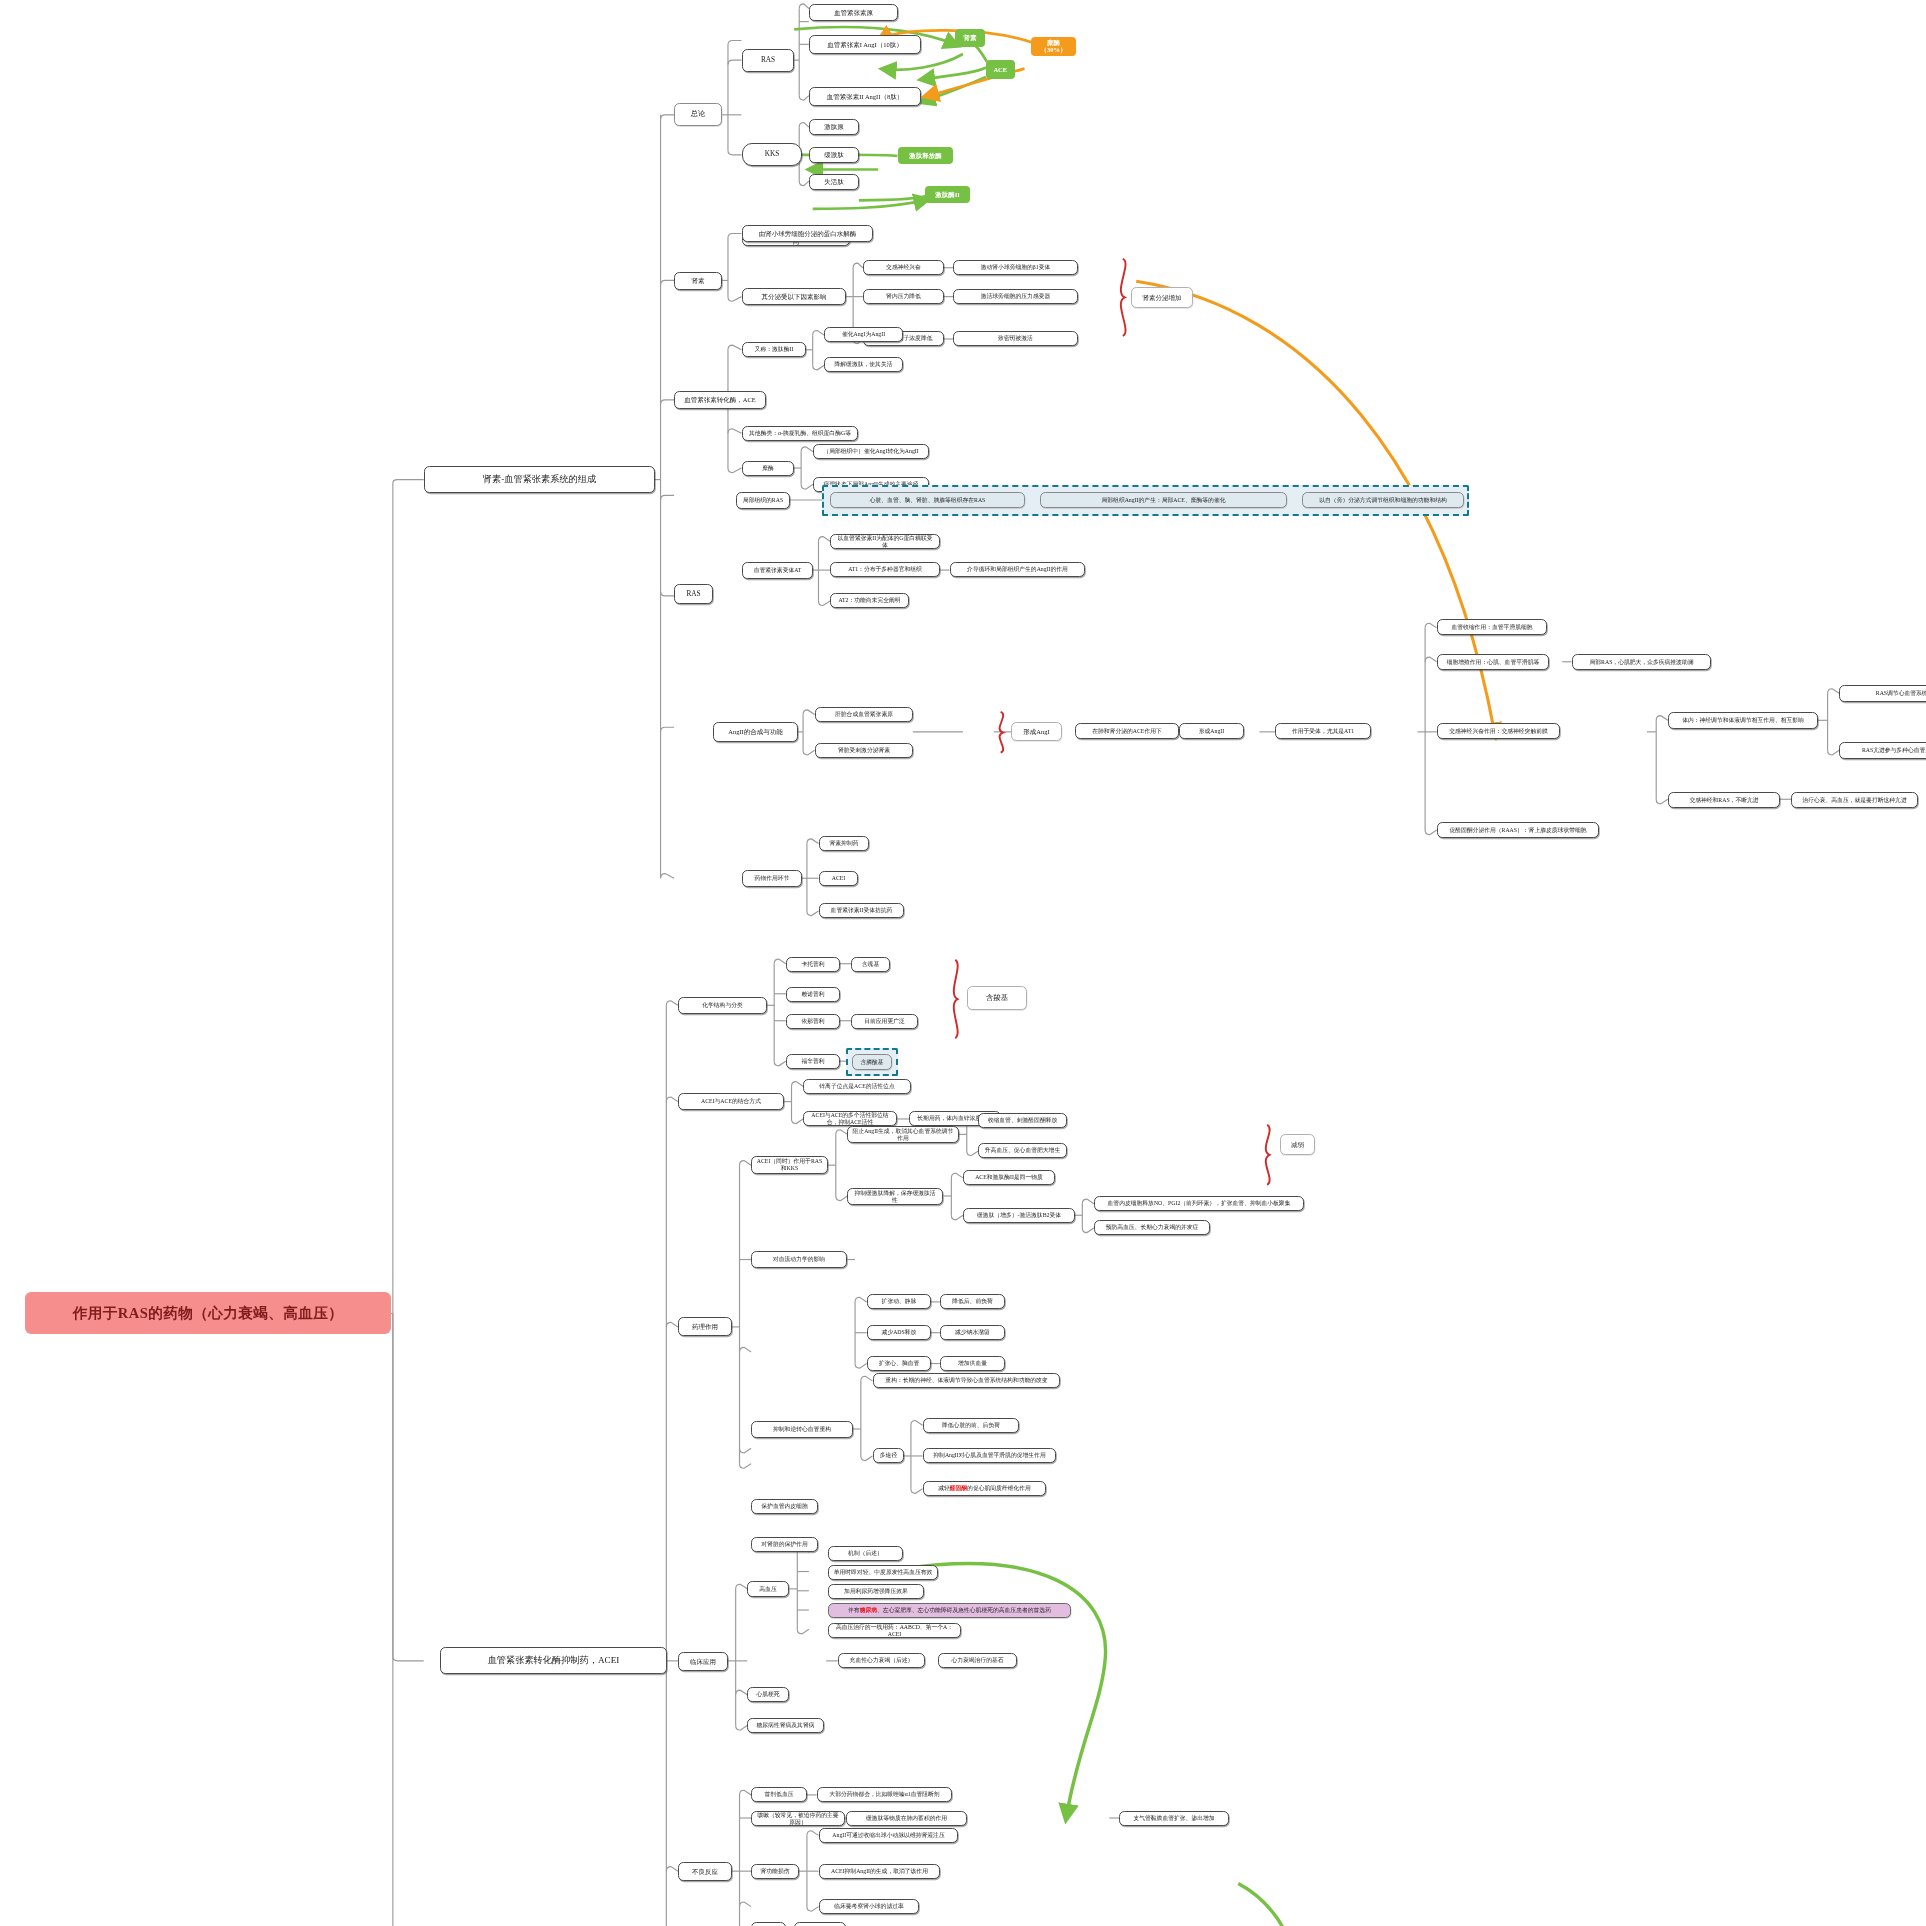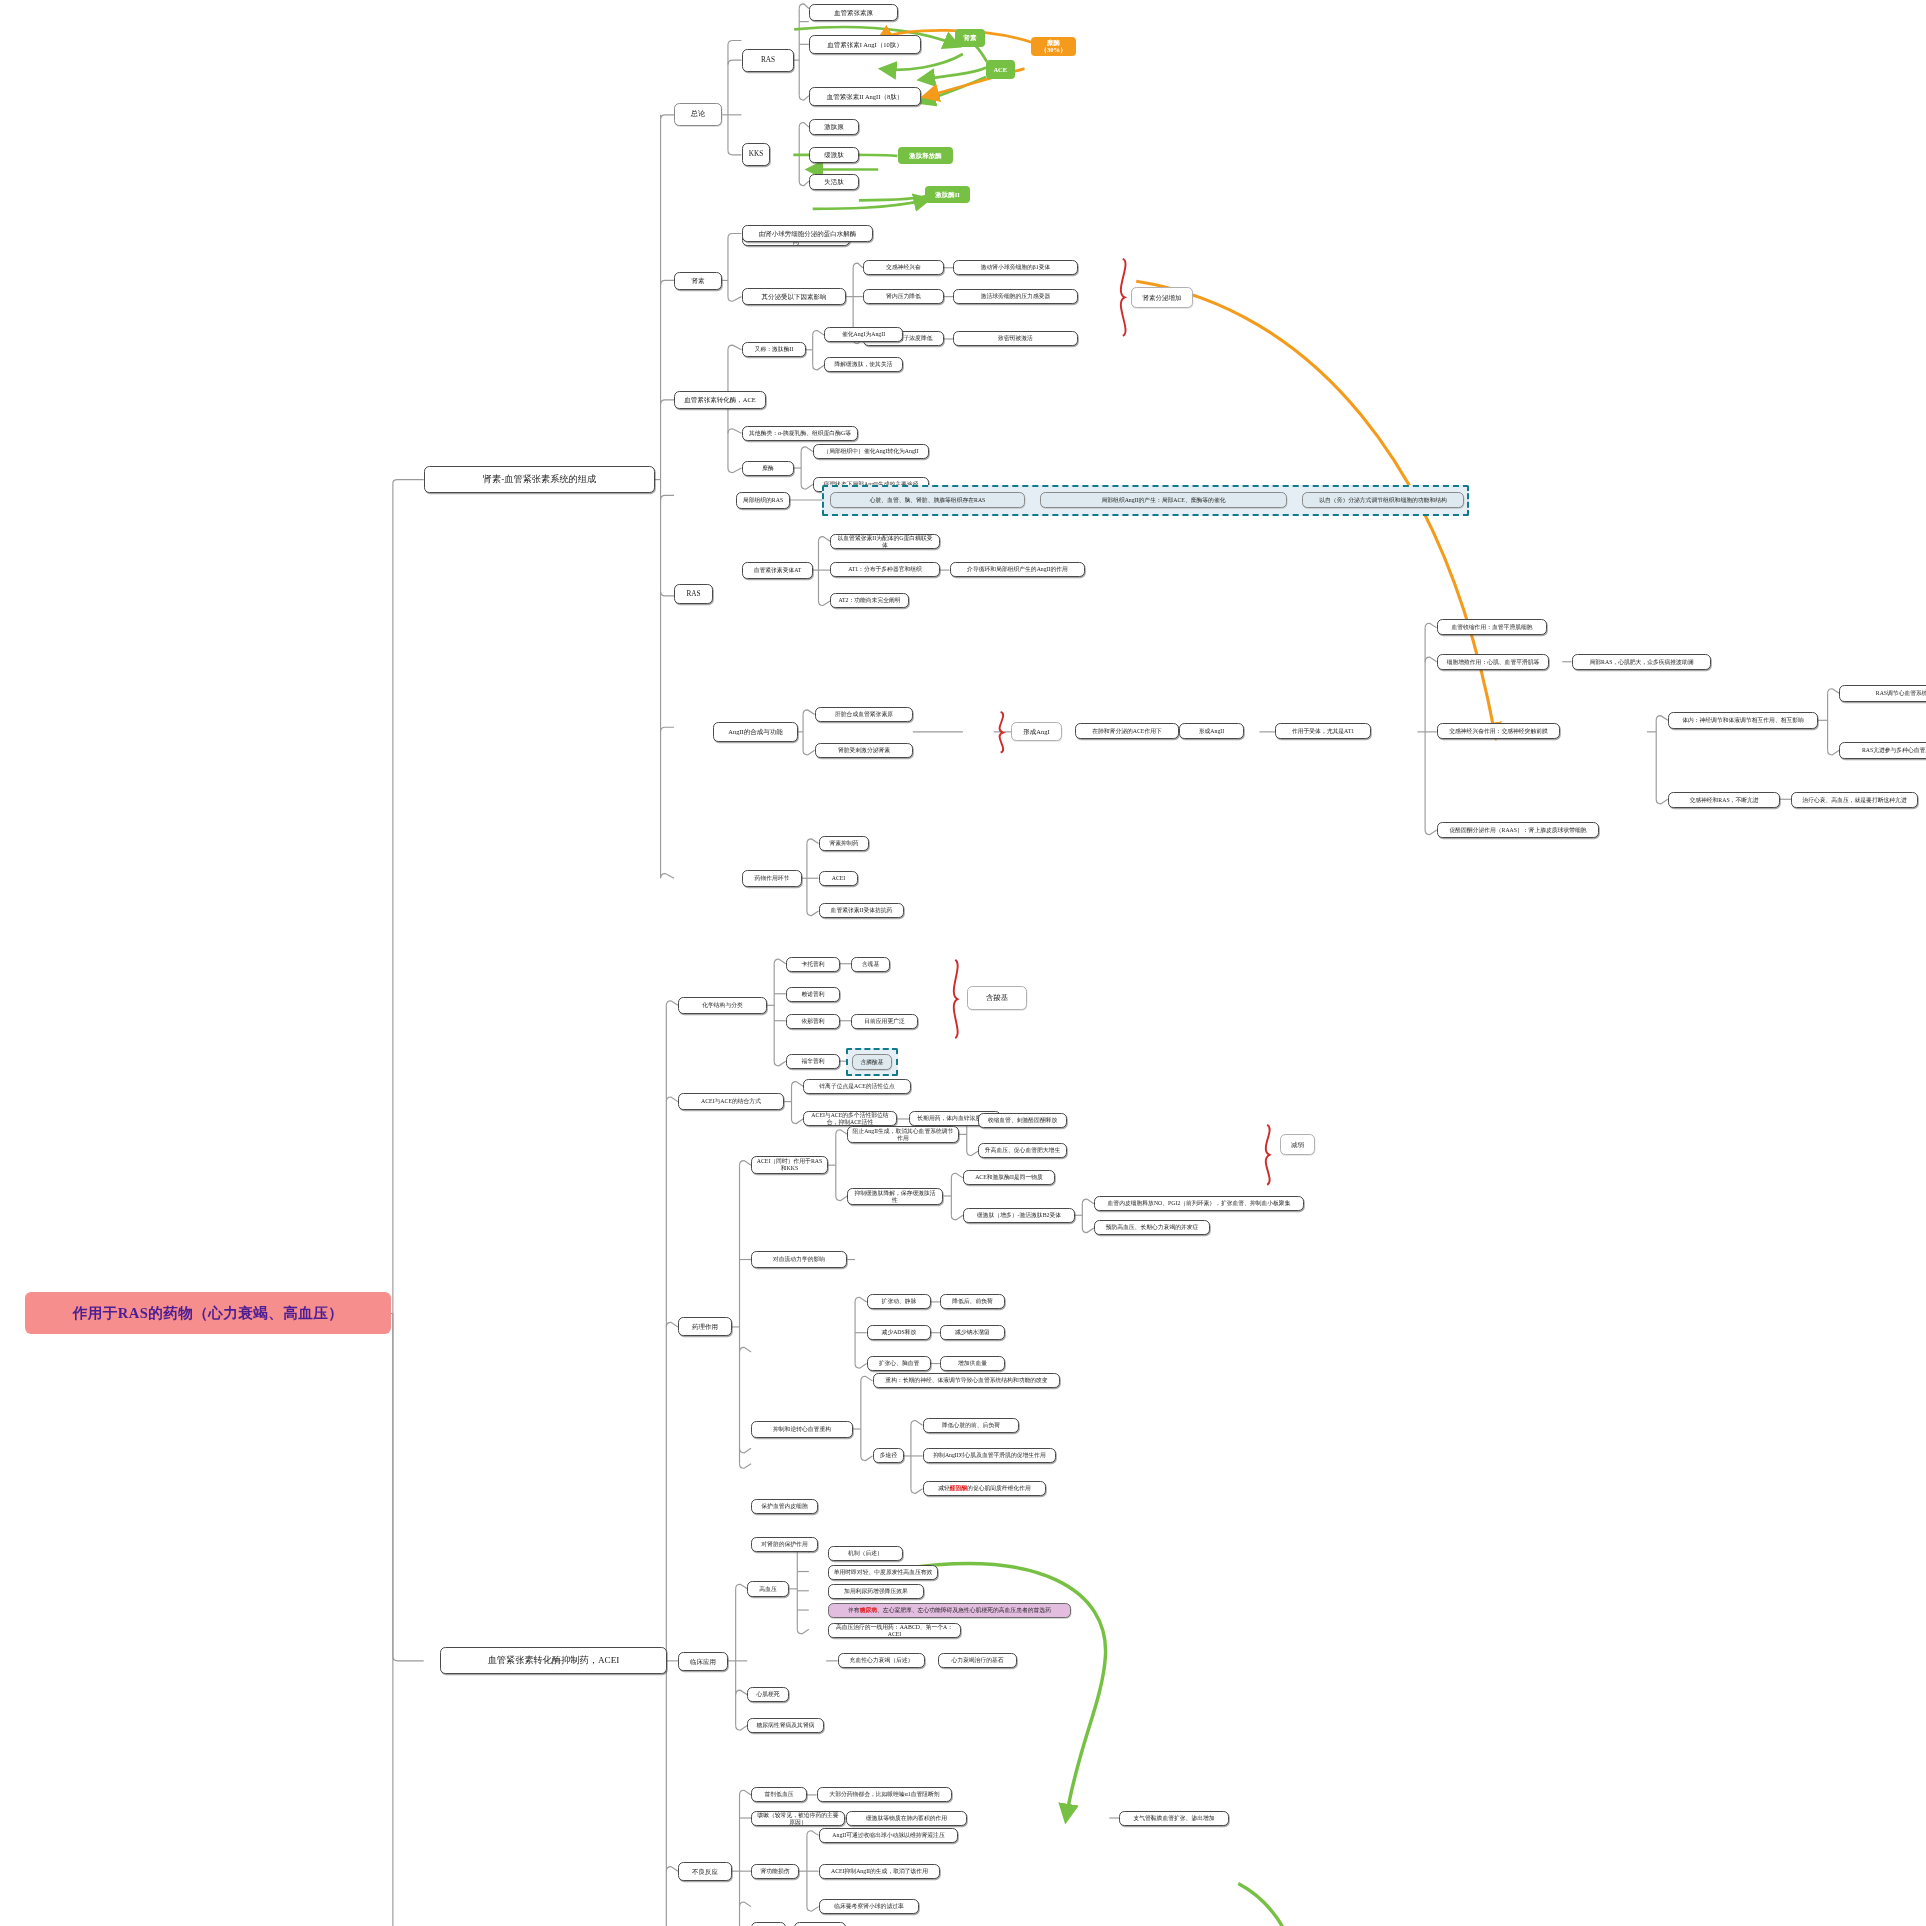--- a/index.html
+++ b/index.html
@@ -7,21 +7,21 @@
   #canvas{position:relative;width:2269px;height:2630px;background:#fff;overflow:hidden;}
   svg.links{position:absolute;left:0;top:0;width:2269px;height:2630px;pointer-events:none;}
 
   .node{position:absolute;box-sizing:border-box;border:1.2px solid #4a4a4a;border-radius:5.4px;
         background:#fff;display:flex;align-items:center;justify-content:center;
         text-align:center;color:#1a1a1a;line-height:1.15;padding:1.5px 3.9px;
         box-shadow:0.8px 1.2px 0 rgba(60,60,60,.45);}
   .node.thin{border-width:0.8px;border-color:#8a8a8a;box-shadow:0.4px 0.8px 0 rgba(140,140,140,.4);}.f14{font-size:5.8px}
   .f16{font-size:6.5px}.f18{font-size:7.3px}.f22{font-size:9.2px}
 
-  .root{background:#f58e8c;border:none;border-radius:6.2px;color:#4c1d95;
+  .root{background:#f58e8c;border:none;border-radius:6.2px;color:#7f1d1d;
         font-size:14.6px;font-weight:bold;letter-spacing:0.4px;box-shadow:none;}
 
   .green{background:#76c043;border:none;color:#fff;font-weight:bold;box-shadow:none;border-radius:3.9px;}
   .orange{background:#f49b1c;border:none;color:#fff;font-weight:bold;box-shadow:none;border-radius:3.9px;}
   .pinkhl{background:#e3bde0;border:0.8px solid #6a6a6a;box-shadow:0.4px 0.8px 0 rgba(120,120,120,.4);}
   .bluebox{background:#dfeaf0;border:0.8px solid #8a8a8a;box-shadow:0.4px 0.8px 0 rgba(140,140,140,.4);}
   .grayish{border-color:#b0b0b0;box-shadow:0.4px 0.8px 0 rgba(170,170,170,.35);}
 
   .dashzone{position:absolute;box-sizing:border-box;border:2.3px dashed #117a8b;background:#e4eef4;border-radius:1.5px;}
   .red{color:#e31414;font-weight:bold}
@@ -354,21 +354,21 @@
 
   <div class="node root" style="left:25px;top:1292px;width:366px;height:42px;">作用于RAS的药物（心力衰竭、高血压）</div>
 
   <div class="node f18 thin" style="left:674px;top:103px;width:48px;height:23px;">总论</div>
 
   <div class="node f18" style="left:742px;top:49px;width:52px;height:23px;">RAS</div>
   <div class="node f16" style="left:809px;top:3.9px;width:89px;height:17px;">血管紧张素原</div>
   <div class="node f16" style="left:809px;top:35px;width:112px;height:18.5px;">血管紧张素I AngI（10肽）</div>
   <div class="node f16" style="left:809px;top:87px;width:112px;height:18.5px;">血管紧张素II AngII（8肽）</div>
 
-  <div class="node f18" style="left:742px;top:143px;width:28px;height:23px;">KKS</div>
+  <div class="node f18" style="left:742px;top:143px;width:60px;height:23px;border-radius:10px;">KKS</div>
   <div class="node f16" style="left:809px;top:119px;width:50px;height:16px;">激肽原</div>
   <div class="node f16" style="left:809px;top:147px;width:50px;height:16px;">缓激肽</div>
   <div class="node f16" style="left:809px;top:174px;width:50px;height:16px;">失活肽</div>
 
   <div class="node f16" style="left:742px;top:229px;width:108px;height:17px;">ACE即为激肽酶II，作用的底物不同</div>
 
   <div class="node f16 green" style="left:955px;top:28.5px;width:30px;height:18.5px;">肾素</div>
   <div class="node f16 orange" style="left:1031px;top:37px;width:45px;height:18.5px;">糜酶（30%）</div>
   <div class="node f16 green" style="left:986px;top:60px;width:28.5px;height:18.5px;">ACE</div>
   <div class="node f16 green" style="left:898px;top:147px;width:55px;height:17px;">激肽释放酶</div>

